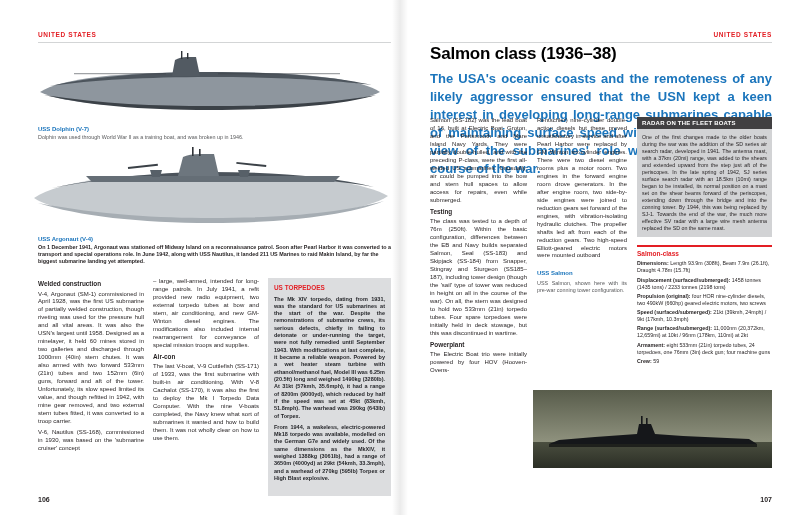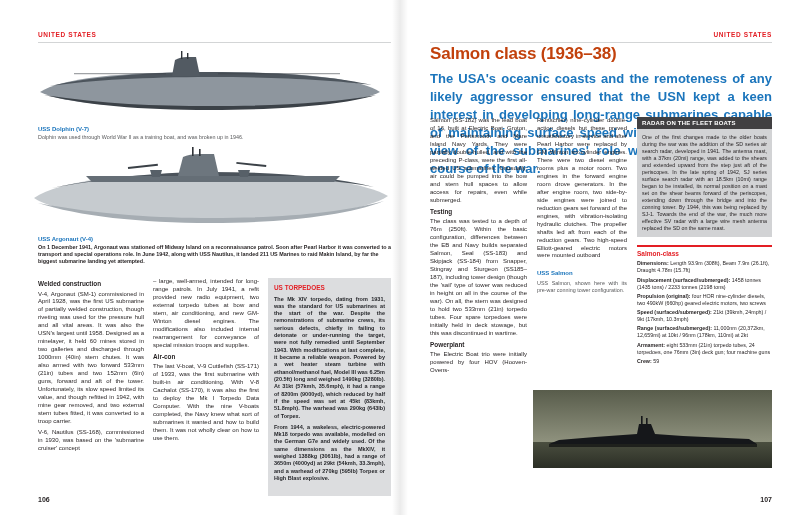--- a/index.html
+++ b/index.html
@@ -31,21 +31,21 @@
   .left-cols{top:278px;left:10px;right:4px;gap:9px;height:218px}
   .tcol{width:106px;font-size:6px;line-height:1.33;text-align:justify}
   .tcol p{margin-bottom:3px}
   .colh{font-size:6.4px;font-weight:bold;margin:2px 0;color:#231f20;text-align:left}
   .gray-box{flex:1;background:#dcdddf;padding:6px;font-size:5.5px;line-height:1.33;font-weight:bold;color:#26272b;text-align:justify}
   .gray-box .box-title{color:#e31e24;font-size:6.4px;font-weight:bold;margin-bottom:3px;text-align:left}
   .gray-box p{margin-bottom:4px}
   .pageno{position:absolute;bottom:12px;font-size:7px;font-weight:bold;color:#231f20}
   .page.left .pageno{left:10px}
   .page.right .pageno{right:0}
-  .rp-title{position:absolute;top:44px;left:25px;font-size:17px;font-weight:bold;color:#c2410c;letter-spacing:-.2px}
+  .rp-title{position:absolute;top:44px;left:25px;font-size:17px;font-weight:bold;color:#000000;letter-spacing:-.2px}
   .rp-intro{position:absolute;top:70px;left:25px;right:0;font-size:13px;line-height:1.38;font-weight:bold;color:#1b75bc;text-align:justify}
   .right-cols{top:117px;left:25px;right:0;gap:10px;height:272px}
   .colA{width:97px}
   .colB{width:90px}
   .colA,.colB{font-size:6px;line-height:1.33;text-align:justify}
   .colA p,.colB p{margin-bottom:3px}
   .colC{flex:1;display:flex;flex-direction:column}
   .radar-box{background:#d2d3d5}
   .radar-head{background:#414042;color:#fff;font-size:6px;font-weight:bold;padding:3px 5px;letter-spacing:.2px}
   .radar-body{padding:5px;font-size:5.3px;line-height:1.33;text-align:justify;color:#231f20}

